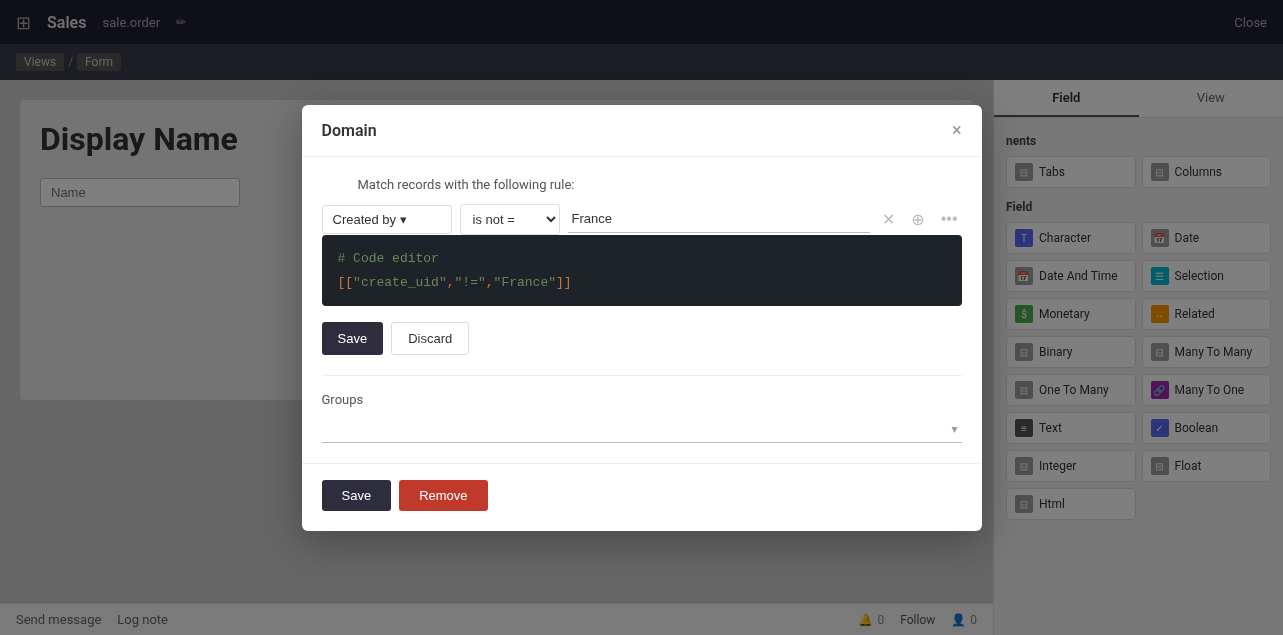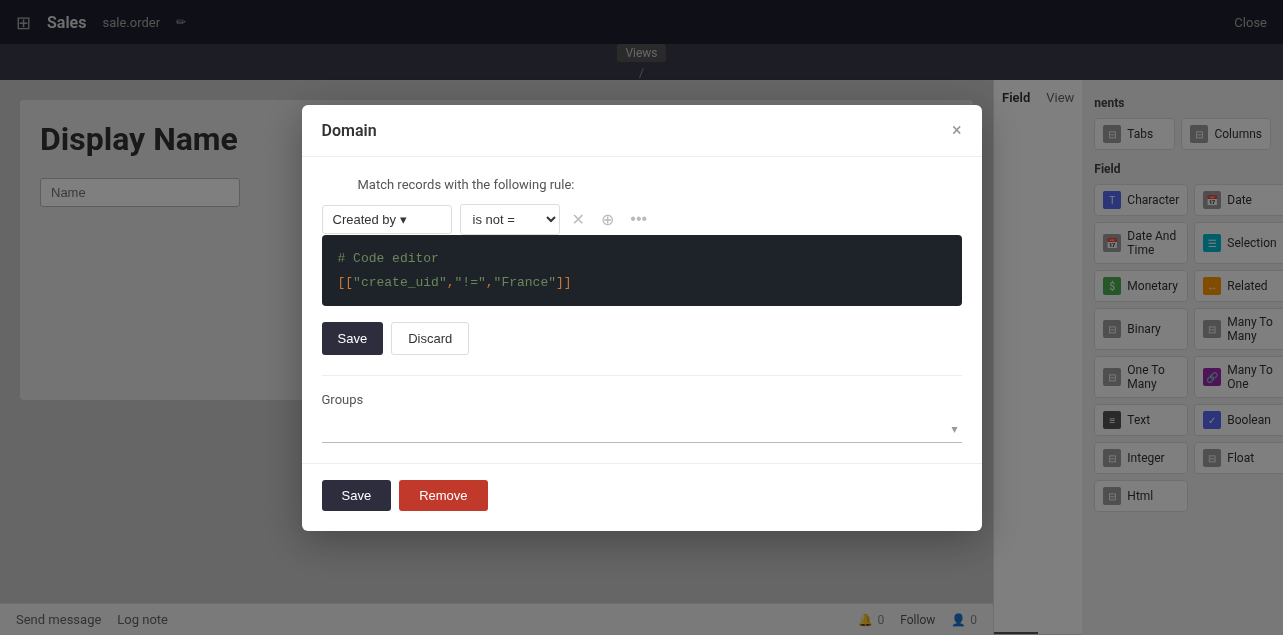--- a/index.html
+++ b/index.html
@@ -20,21 +20,21 @@
     .top-bar-grid { color: #aaa; font-size: 18px; cursor: pointer; }
     .top-bar-title { color: #e0e0e0; font-size: 16px; font-weight: 600; }
     .top-bar-model { color: #aaa; font-size: 13px; }
     .top-bar-edit-icon { color: #aaa; font-size: 12px; }
     .top-bar-spacer { flex: 1; }
     .top-bar-close { color: #aaa; font-size: 13px; cursor: pointer; }
 
     
     .breadcrumb-bar {
       background: #3a3a4a; height: 36px; display: flex; align-items: center;
-      padding: 0 16px; gap: 4px; flex-shrink: 0; flex-direction: column;
+      padding: 0 16px; gap: 4px; flex-shrink: 0;
     }
     .breadcrumb-item {
       color: #ccc; font-size: 12px; background: #555; padding: 2px 8px;
       border-radius: 3px; cursor: pointer;
     }
     .breadcrumb-sep { color: #999; font-size: 12px; }
 
     
     .main-area {
       flex: 1; display: flex; overflow: hidden;
@@ -61,21 +61,21 @@
       display: flex; align-items: center; gap: 16px;
     }
     .message-btn { color: #666; font-size: 13px; cursor: pointer; }
     .message-spacer { flex: 1; }
     .message-meta { color: #888; font-size: 12px; display: flex; gap: 4px; align-items: center; }
     .follow-btn { color: #555; font-size: 12px; cursor: pointer; }
 
     
     .right-panel {
       width: 290px; background: #f0f0f0; border-left: 1px solid #ddd;
-      display: flex; flex-direction: row; overflow: hidden;
+      display: flex; flex-direction: column; overflow: hidden;
     }
     .right-tab {
       flex: 1; text-align: center; padding: 10px 8px; font-size: 13px;
       color: #666; cursor: pointer; border-bottom: 2px solid transparent;
     }
     .right-tab.active {
       color: #333; border-bottom: 2px solid #555; font-weight: 600;
     }
 
     .right-panel-content { padding: 12px; overflow-y: auto; flex: 1; }
@@ -363,20 +363,21 @@
       <div class="match-rule-text">Match records with the following rule:</div>
 
       <div class="rule-row">
         <button class="rule-field-btn">
           <span>Created by</span>
           <span>▾</span>
         </button>
         <select class="rule-op-select">
           <option>is not =</option>
         </select>
+        <input class="rule-value-input" type="text" value="France" style="">
         <button class="rule-action-btn">✕</button>
         <button class="rule-action-btn">⊕</button>
         <button class="rule-action-btn">•••</button>
       </div>
 
       <div class="code-editor">
         <span class="code-comment"># Code editor</span>
         <span class="code-line">
           <span class="code-bracket">[[</span><span class="code-string">"create_uid"</span><span class="code-op">,</span><span class="code-string">"!="</span><span class="code-op">,</span><span class="code-string">"France"</span><span class="code-bracket">]]</span>
         </span>

